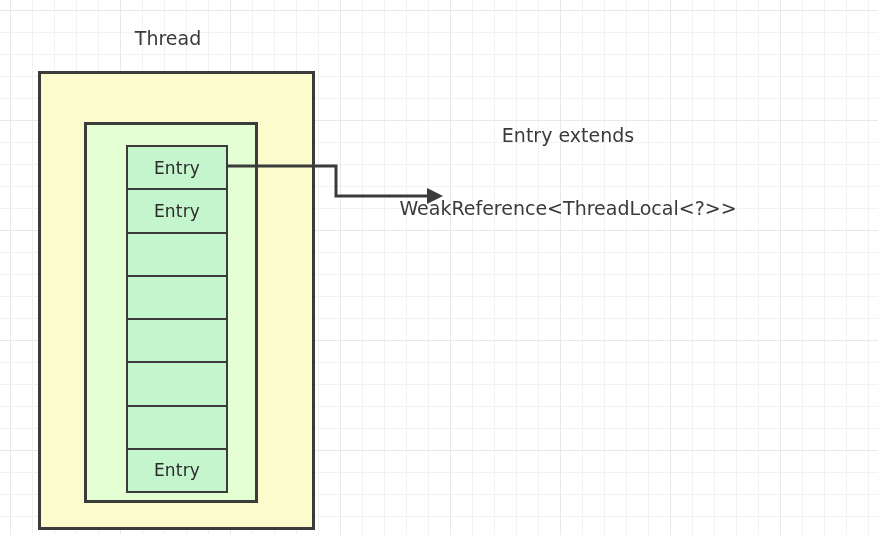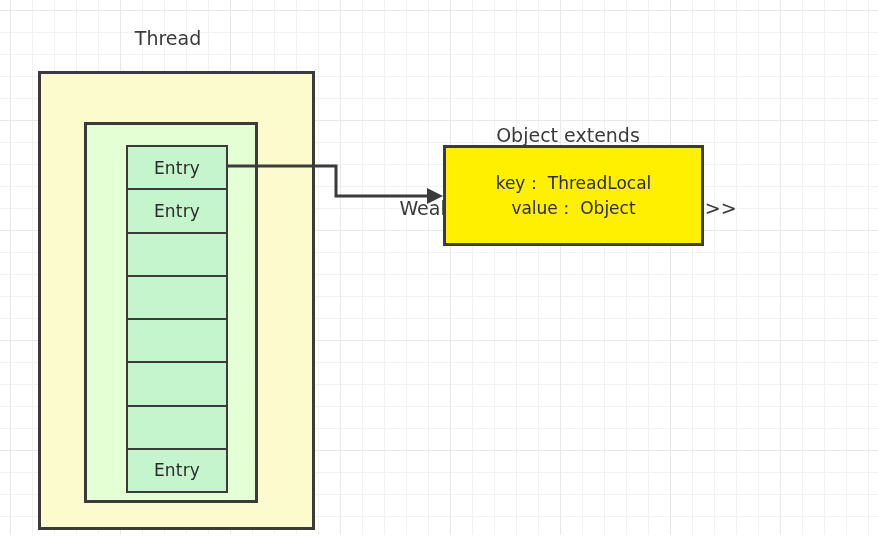--- a/index.html
+++ b/index.html
@@ -152,27 +152,23 @@
     <div class="entry-cell">Entry</div>
     <div class="entry-cell"></div>
     <div class="entry-cell"></div>
     <div class="entry-cell"></div>
     <div class="entry-cell"></div>
     <div class="entry-cell"></div>
     <div class="entry-cell">Entry</div>
   </div>
 
   <div class="label entry-extends-label">
-    <div>Object extends</div>
+    <div>Entry extends</div>
     <div>WeakReference&lt;ThreadLocal&lt;?&gt;&gt;</div>
   </div>
 
-  <div class="box detail-box">
-    <div class="detail-line">key： ThreadLocal</div>
-    <div class="detail-line">value： Object</div>
-  </div>
 
   <svg class="connector" viewBox="0 0 878 551" width="878" height="551">
     <polyline points="228,166 336,166 336,196 434,196" fill="none" stroke="#3b3b3b" stroke-width="3"></polyline>
     <polygon points="443,196 427,188 427,204" fill="#3b3b3b" stroke="none"></polygon>
   </svg>
 
 </div>
 
 </body></html>

